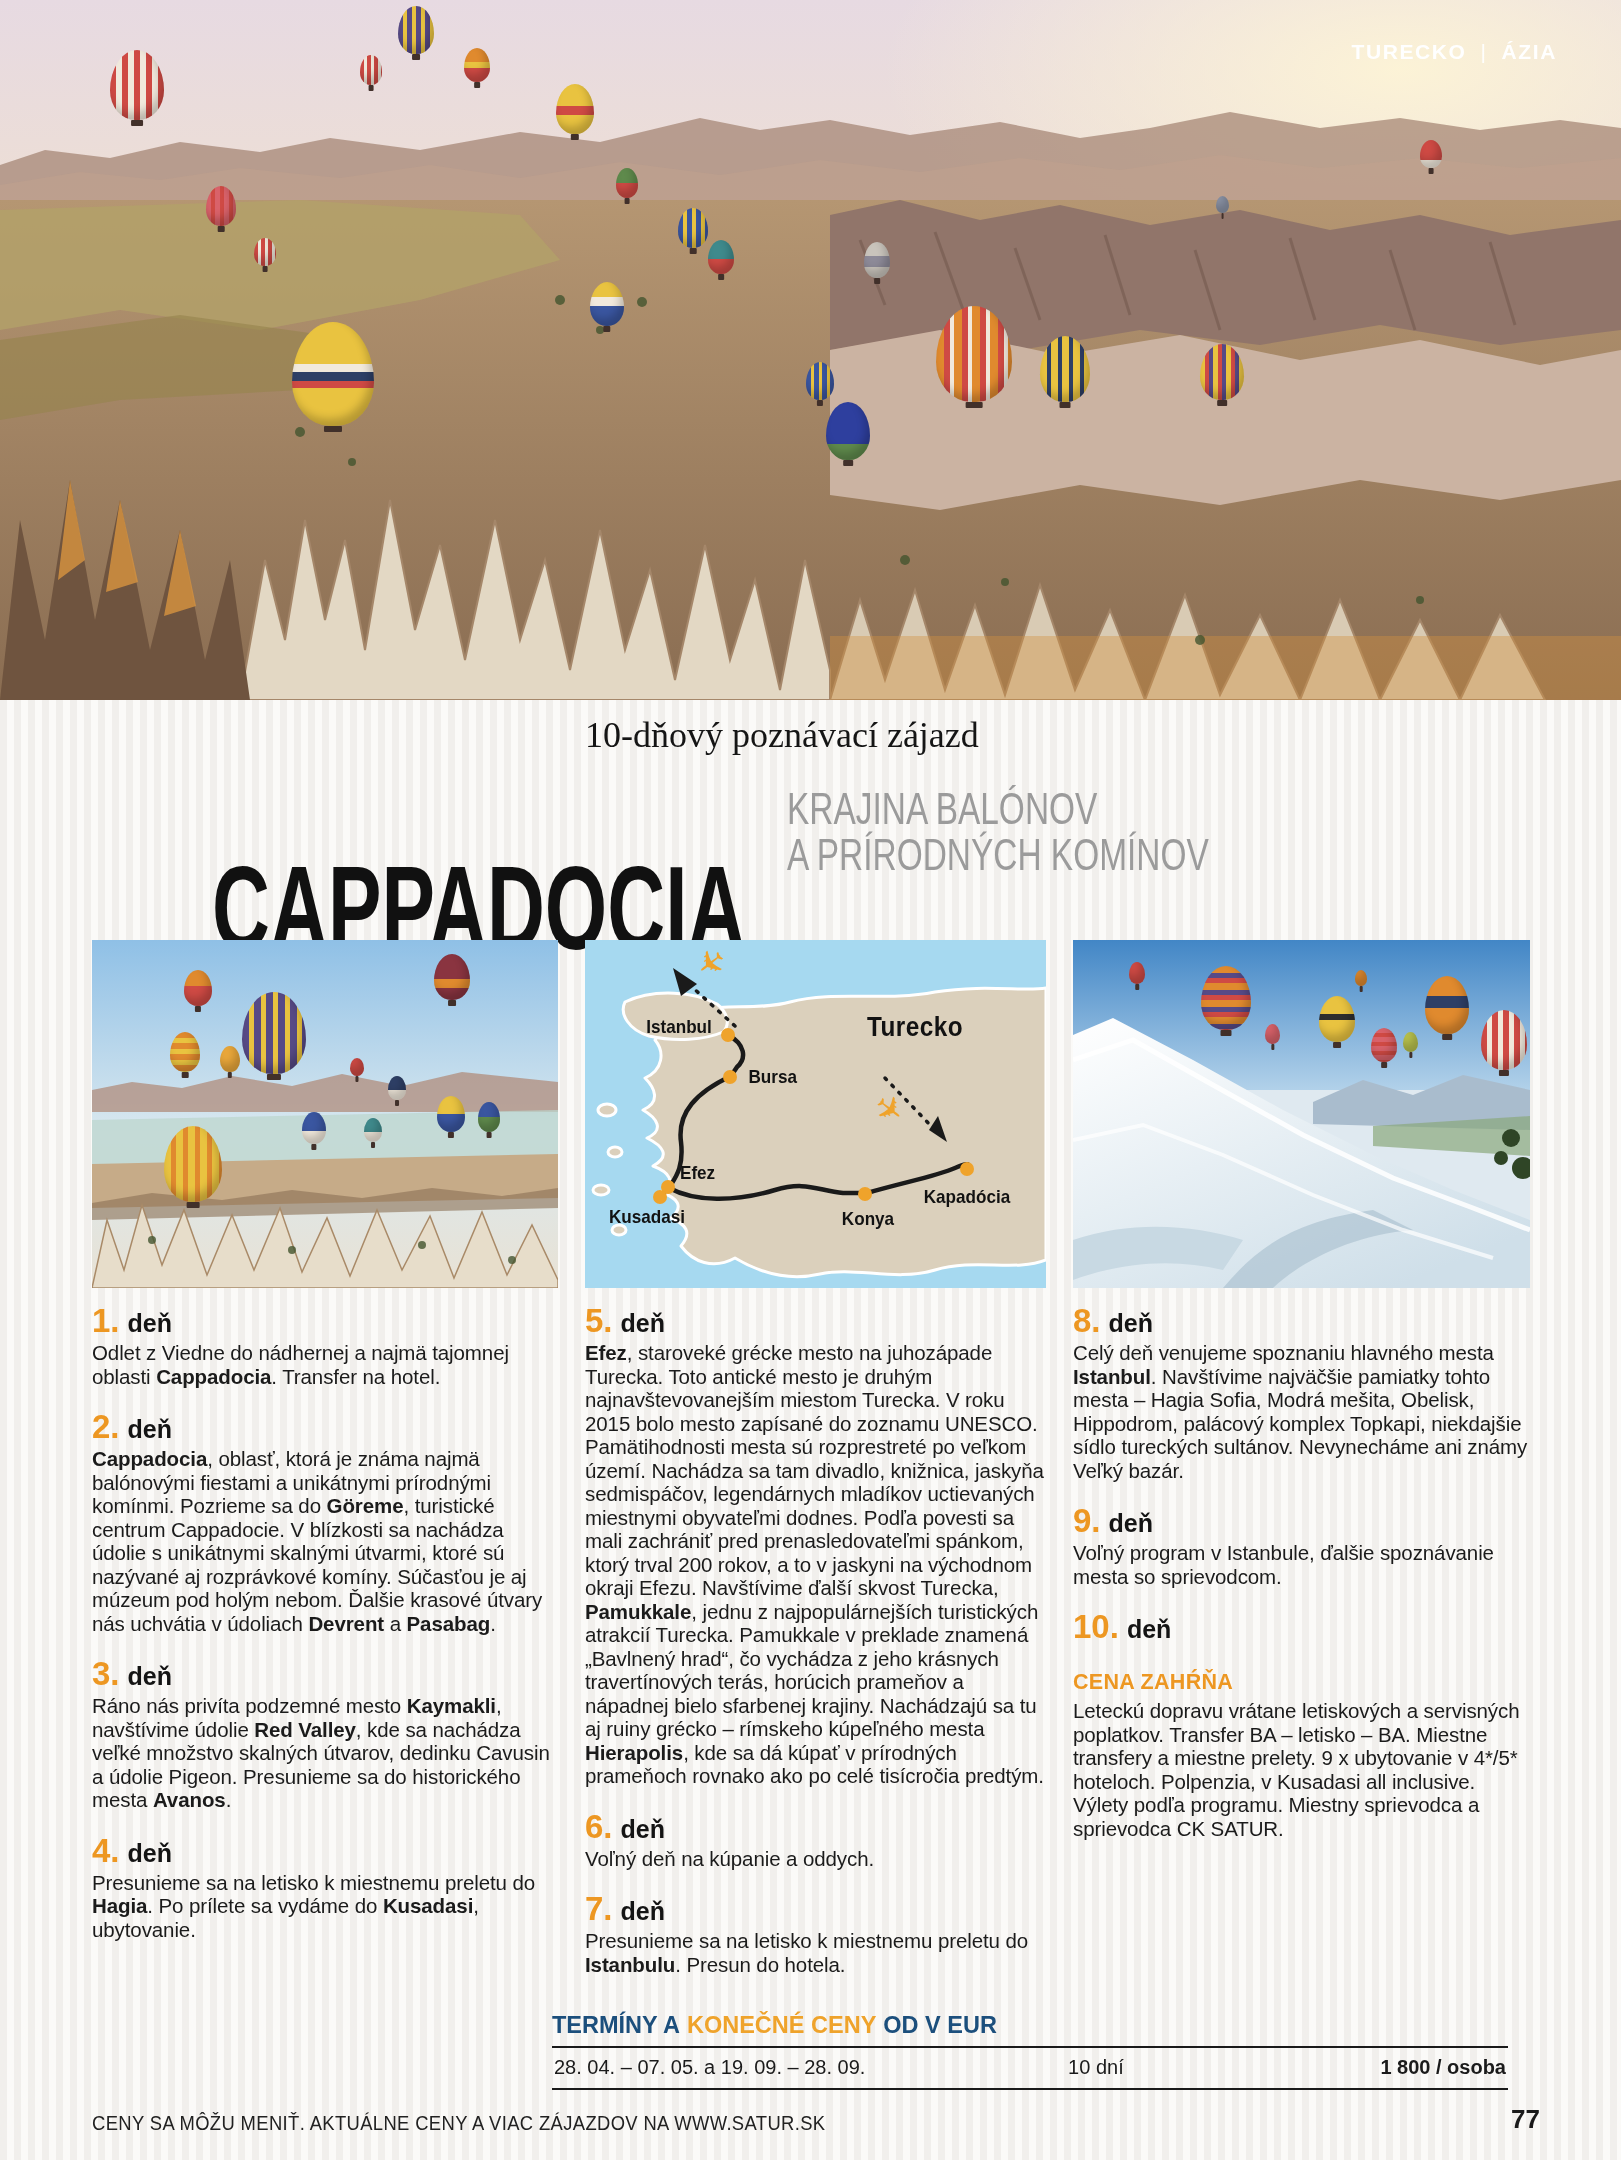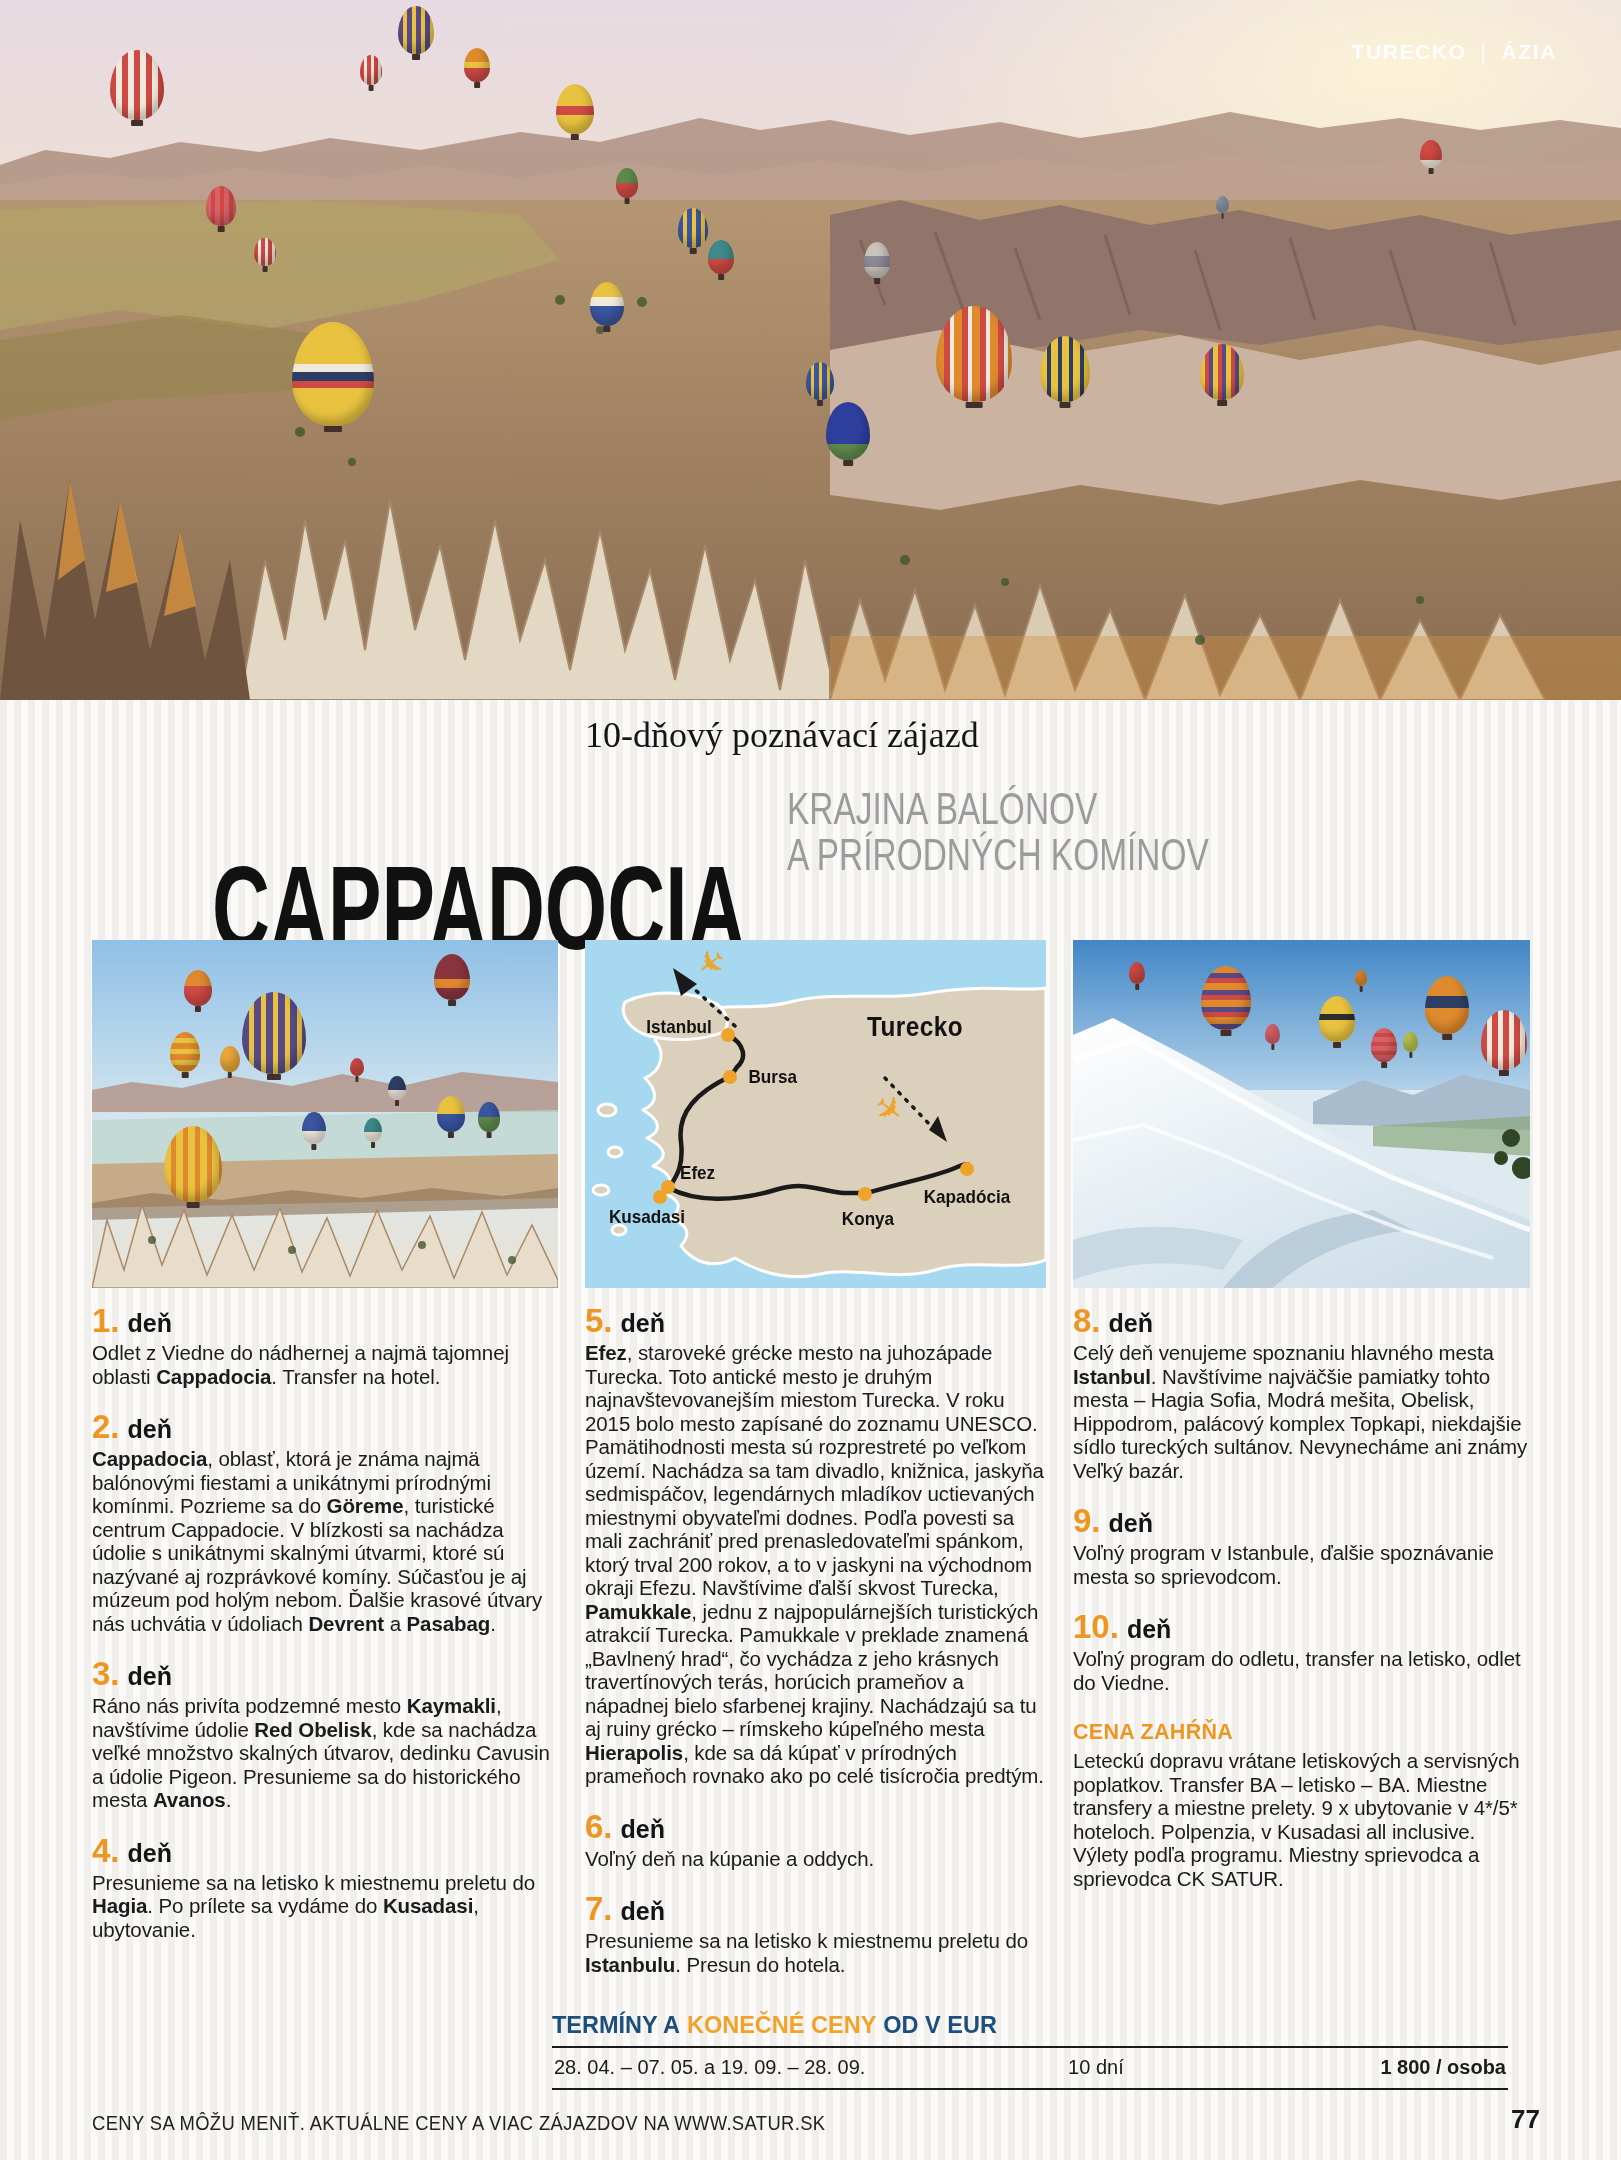--- a/index.html
+++ b/index.html
@@ -291,21 +291,21 @@
         <span class="day-label">deň</span>
       </div>
       <p class="day-text"><b>Cappadocia</b>, oblasť, ktorá je známa najmä balónovými fiestami a unikátnymi prírodnými komínmi. Pozrieme sa do <b>Göreme</b>, turistické centrum Cappadocie. V blízkosti sa nachádza údolie s unikátnymi skalnými útvarmi, ktoré sú nazývané aj rozprávkové komíny. Súčasťou je aj múzeum pod holým nebom. Ďalšie krasové útvary nás uchvátia v údoliach <b>Devrent</b> a <b>Pasabag</b>.</p>
     </div>
     <div class="day">
       <div class="day-head">
         <span class="day-num">3</span>
           <span class="day-dot">.</span>
         <span class="day-label">deň</span>
       </div>
-      <p class="day-text">Ráno nás privíta podzemné mesto <b>Kaymakli</b>, navštívime údolie <b>Red Obelisk</b>, kde sa nachádza veľké množstvo skalných útvarov, dedinku Cavusin a údolie Pigeon. Presunieme sa do historického mesta <b>Avanos</b>.</p>
+      <p class="day-text">Ráno nás privíta podzemné mesto <b>Kaymakli</b>, navštívime údolie <b>Red Valley</b>, kde sa nachádza veľké množstvo skalných útvarov, dedinku Cavusin a údolie Pigeon. Presunieme sa do historického mesta <b>Avanos</b>.</p>
     </div>
     <div class="day">
       <div class="day-head">
         <span class="day-num">4</span>
           <span class="day-dot">.</span>
         <span class="day-label">deň</span>
       </div>
       <p class="day-text">Presunieme sa na letisko k miestnemu preletu do <b>Hagia</b>. Po prílete sa vydáme do <b>Kusadasi</b>, ubytovanie.</p>
     </div>
   </section>
@@ -353,21 +353,20 @@
         <span class="day-label">deň</span>
       </div>
       <p class="day-text">Voľný program v Istanbule, ďalšie spoznávanie mesta so sprievodcom.</p>
     </div>
     <div class="day" style="margin-bottom:12px">
       <div class="day-head">
         <span class="day-num">10</span>
           <span class="day-dot">.</span>
         <span class="day-label">deň</span>
       </div>
-      <p class="day-text">Voľný program do odletu, transfer na letisko, odlet do Viedne.</p>
     </div>
     <div>
       <div class="cena-head">CENA ZAHŔŇA</div>
       <p class="cena-text">Leteckú dopravu vrátane letiskových a servisných poplatkov. Transfer BA – letisko – BA. Miestne transfery a miestne prelety. 9 x ubytovanie v 4*/5* hoteloch. Polpenzia, v Kusadasi all inclusive. Výlety podľa programu. Miestny sprievodca a sprievodca CK SATUR.</p>
     </div>
   </section>
 
   <section class="terms">
     <div class="terms-head">
       <span class="th-navy">TERMÍNY A</span><span class="th-orange">KONEČNÉ CENY</span><span class="th-navy">OD V EUR</span>

